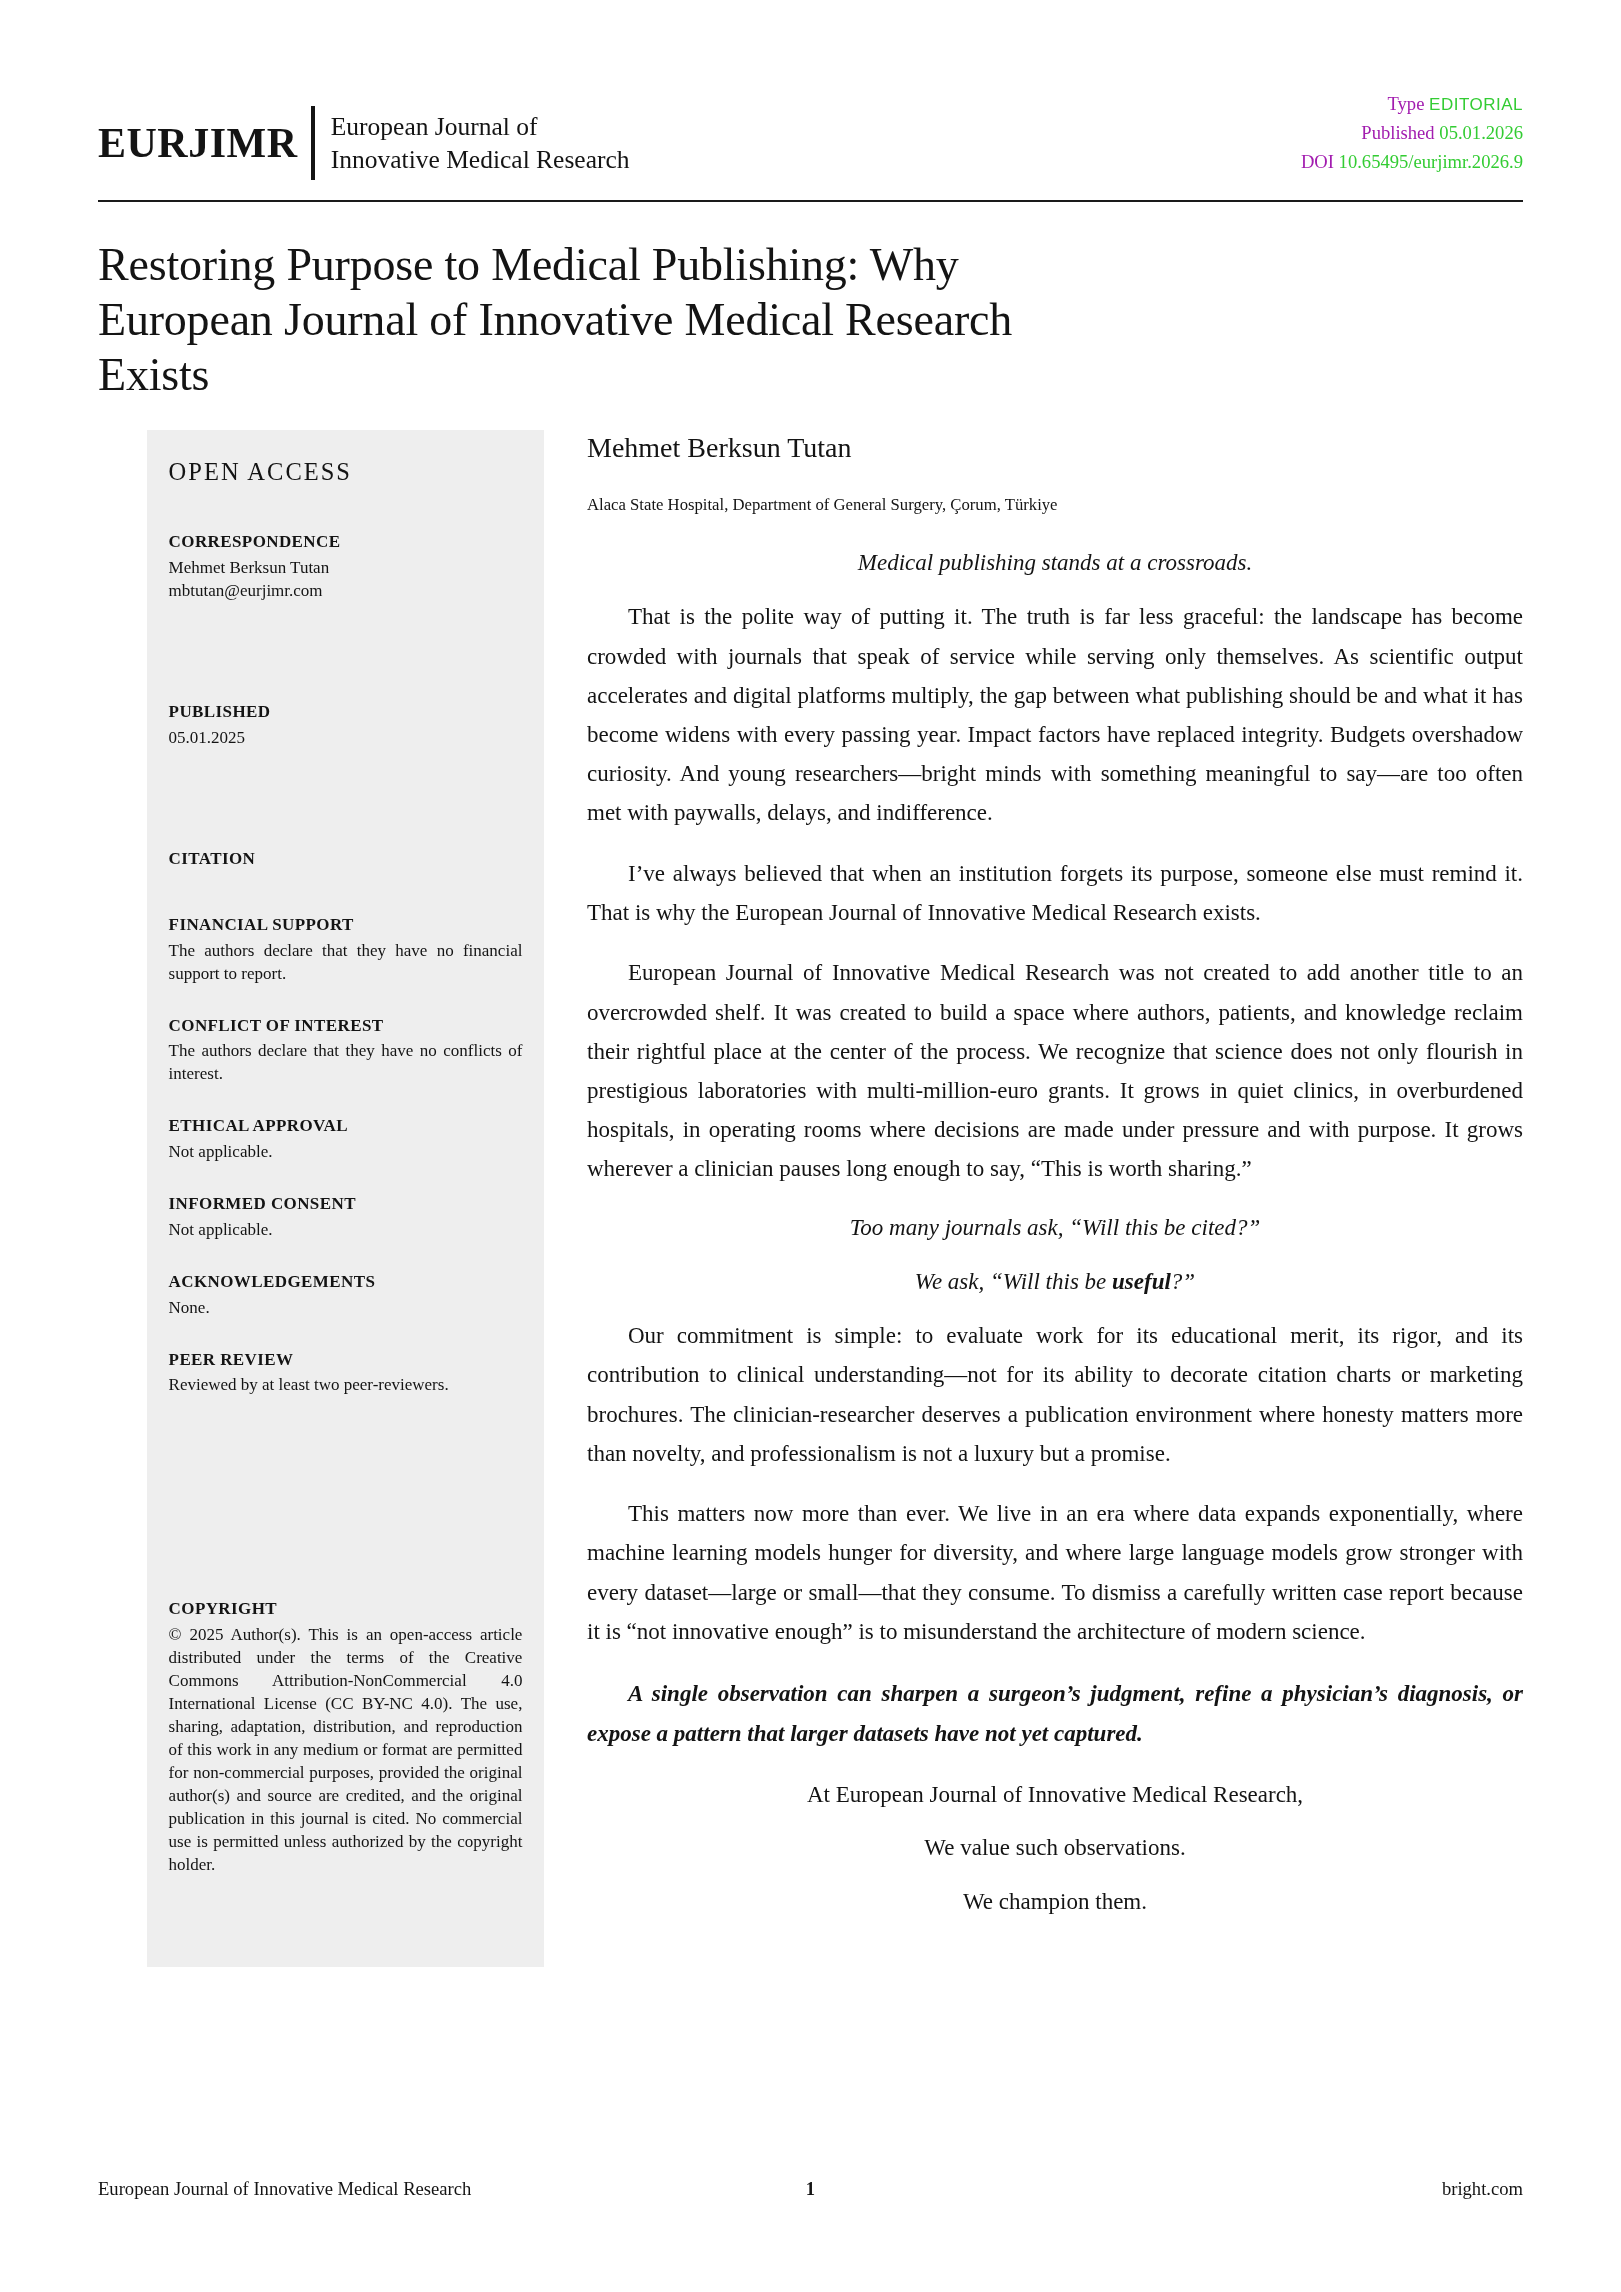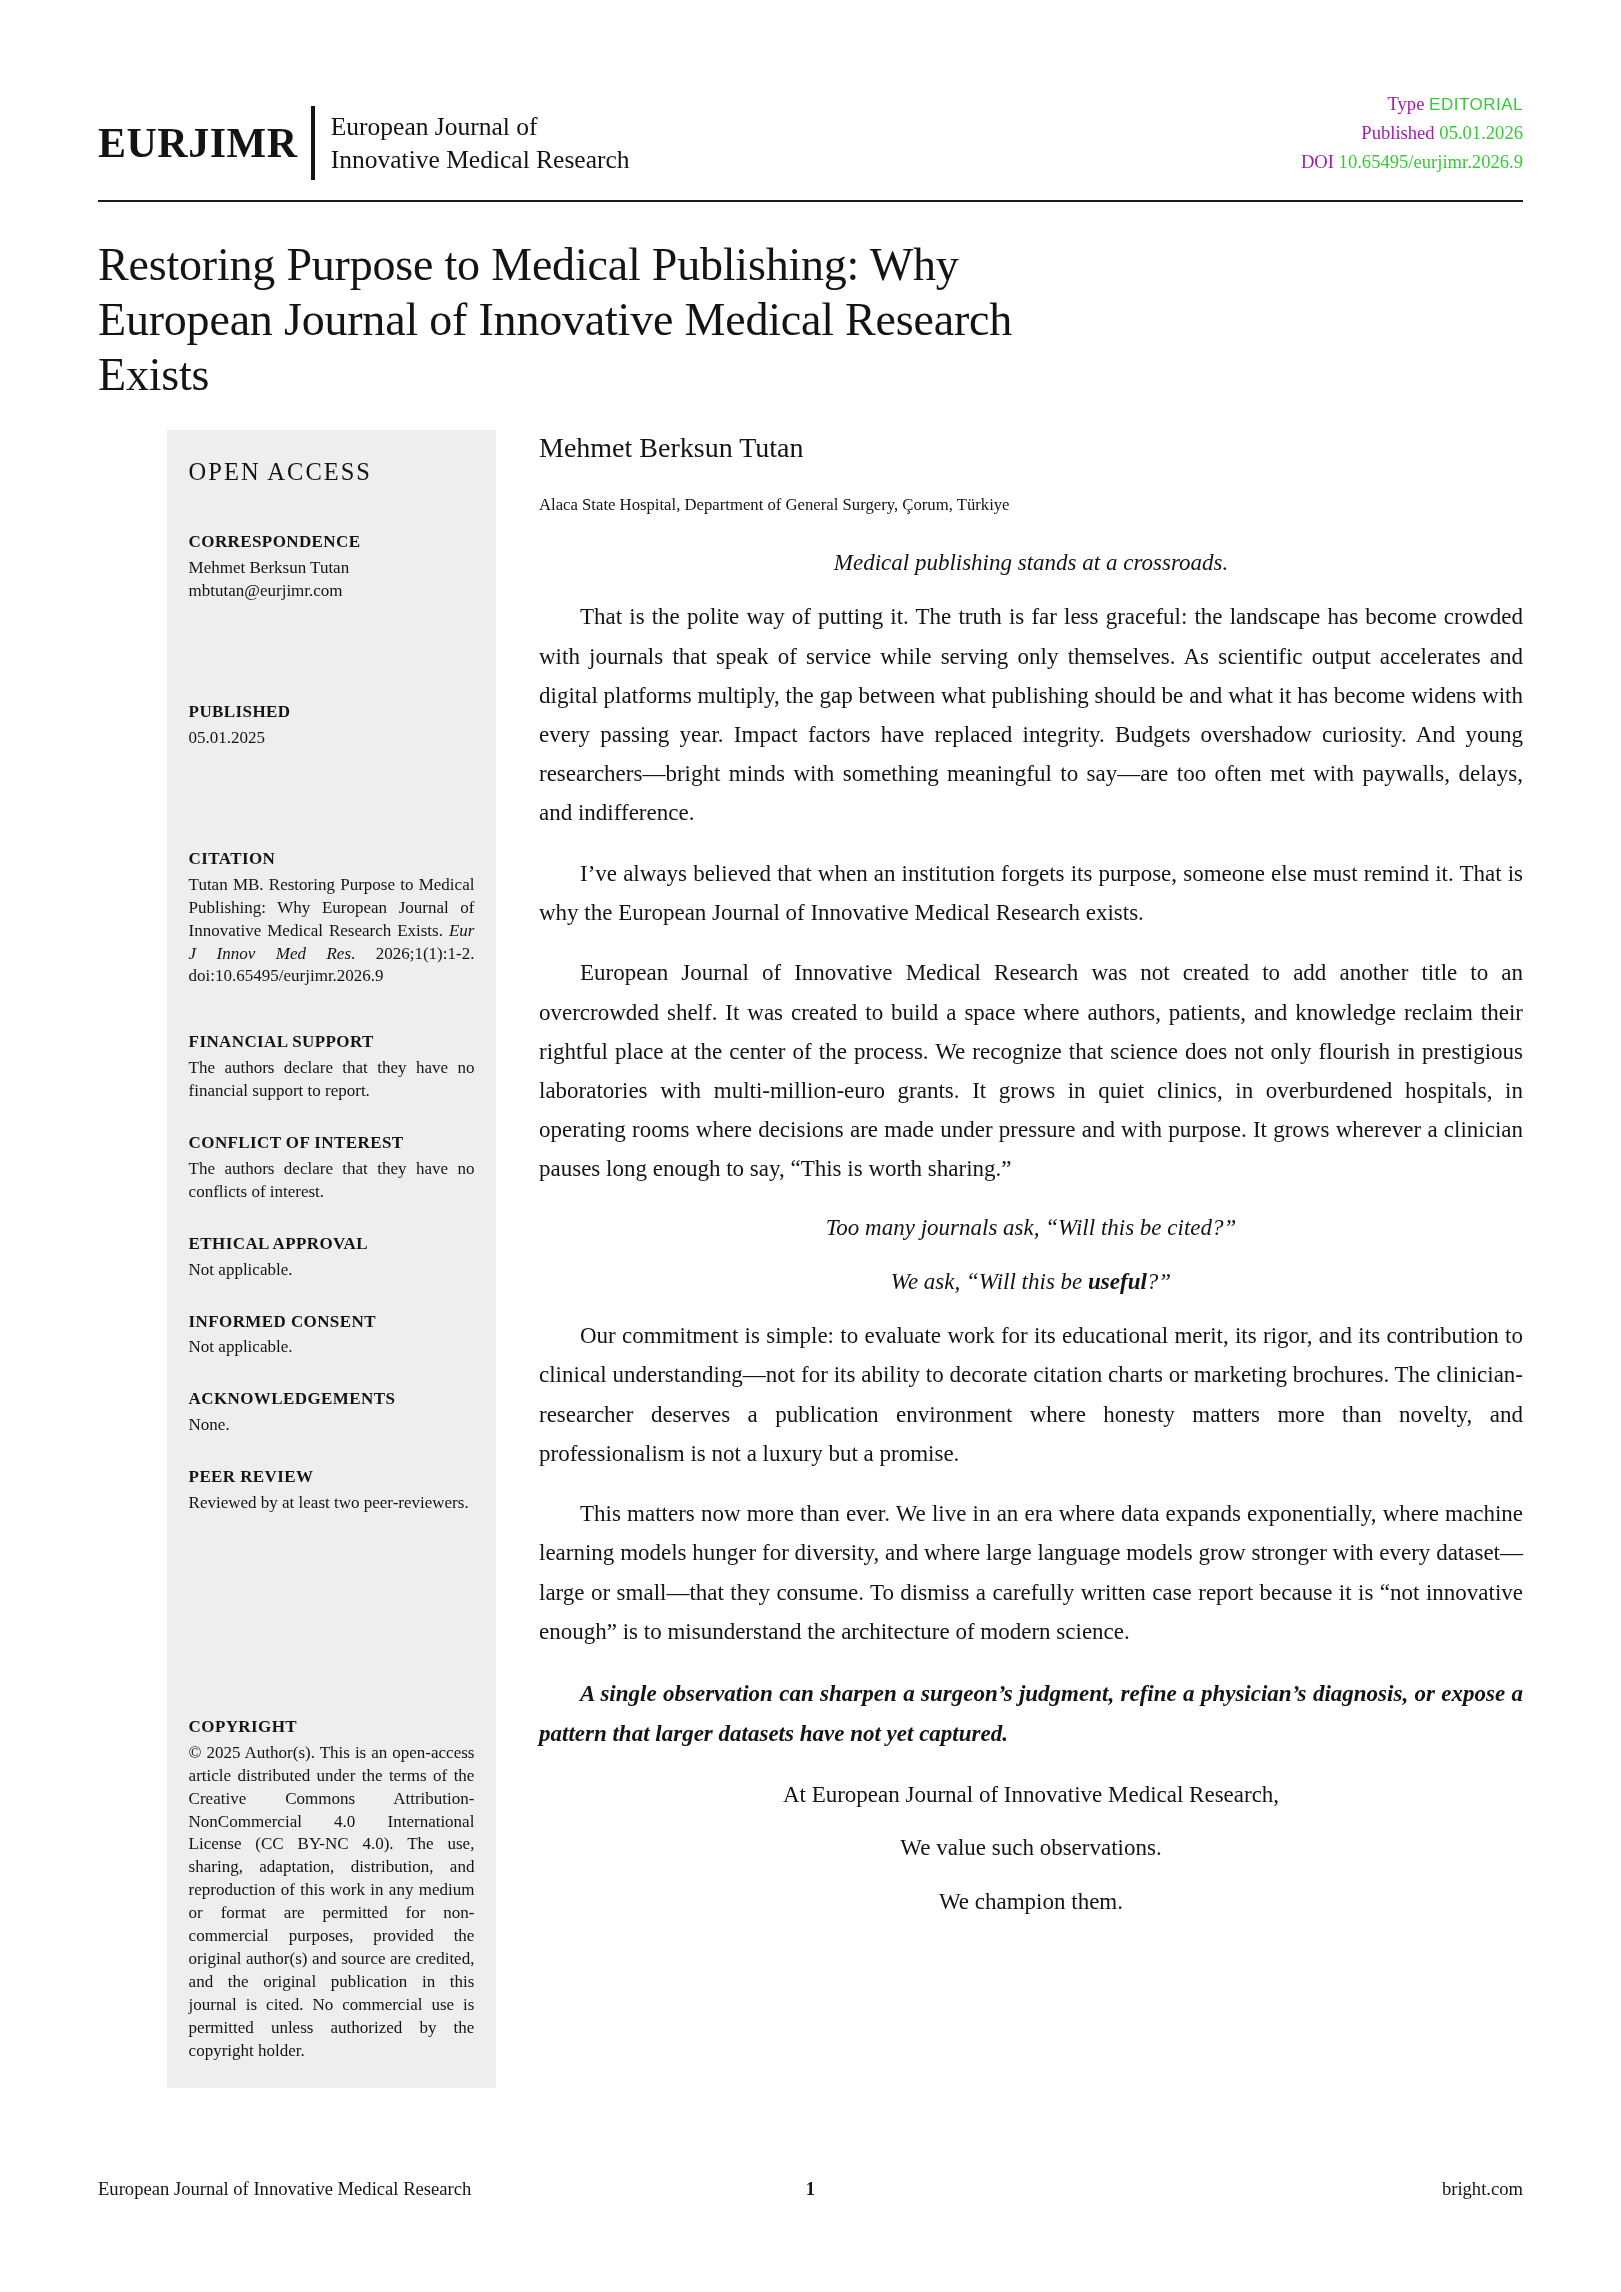--- a/index.html
+++ b/index.html
@@ -28,22 +28,22 @@
   
   .title {
     margin:35px 98px 0 98px;
     font-size:46px; font-weight:400; line-height:1.2;
     white-space:pre-line; letter-spacing:-0.2px;
   }
   
   .content { display:flex; align-items:flex-start; margin:27.4px 98px 0 98px; }
   .sidebar {
     flex:none; box-sizing:border-box;
-    width:329px; min-height:1537px;
-    margin-left:69px;
+    width:397px; min-height:1537px;
+    margin-left:49px;
     background:#eeeeee;
     padding:25.5px 21.6px 25.5px 21.6px;
     font-size:17px; line-height:1.35;
   }
   .oa-badge { font-size:24.5px; letter-spacing:2px; margin:0 0 43px 0; font-weight:400; }
   .sb-section { margin-top:29px; }
   .sb-section.first { margin-top:0; }
   .sb-section.gap-lg { margin-top:98px; }
   .sb-section.gap-md { margin-top:43px; }
   .sb-section.gap-xl { margin-top:201px; }
@@ -116,21 +116,20 @@
 mbtutan@eurjimr.com</p>
       </div>
 
       <div class="sb-section gap-lg">
         <p class="sb-heading">PUBLISHED</p>
         <p class="sb-body pre">05.01.2025</p>
       </div>
 
       <div class="sb-section gap-lg">
         <p class="sb-heading">CITATION</p>
-        <p class="sb-body"><span>Tutan MB. Restoring Purpose to Medical Publishing: Why European Journal of Innovative Medical Research Exists. </span><span class="sb-journal-italic">Eur J Innov Med Res</span><span>. 2026;1(1):1-2. doi:10.65495/eurjimr.2026.9</span></p>
       </div>
 
       <div class="sb-section gap-md">
         <p class="sb-heading">FINANCIAL SUPPORT</p>
         <p class="sb-body">The authors declare that they have no financial support to report.</p>
       </div>
 
       <div class="sb-section">
         <p class="sb-heading">CONFLICT OF INTEREST</p>
         <p class="sb-body">The authors declare that they have no conflicts of interest.</p>

